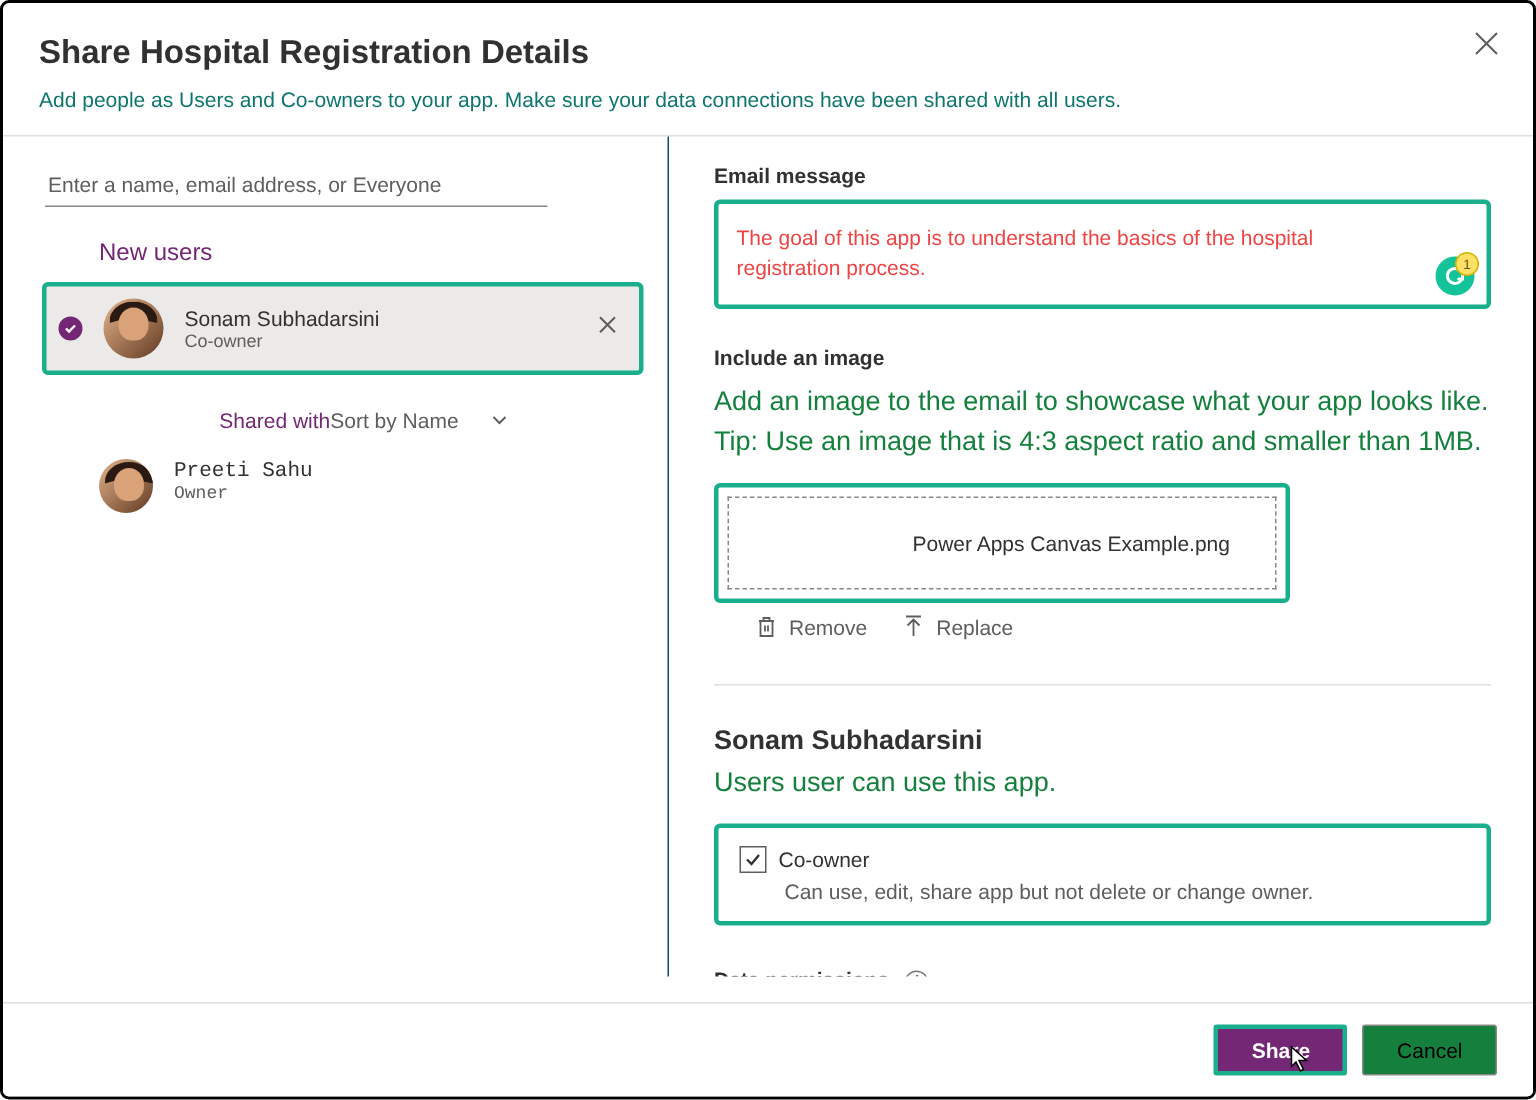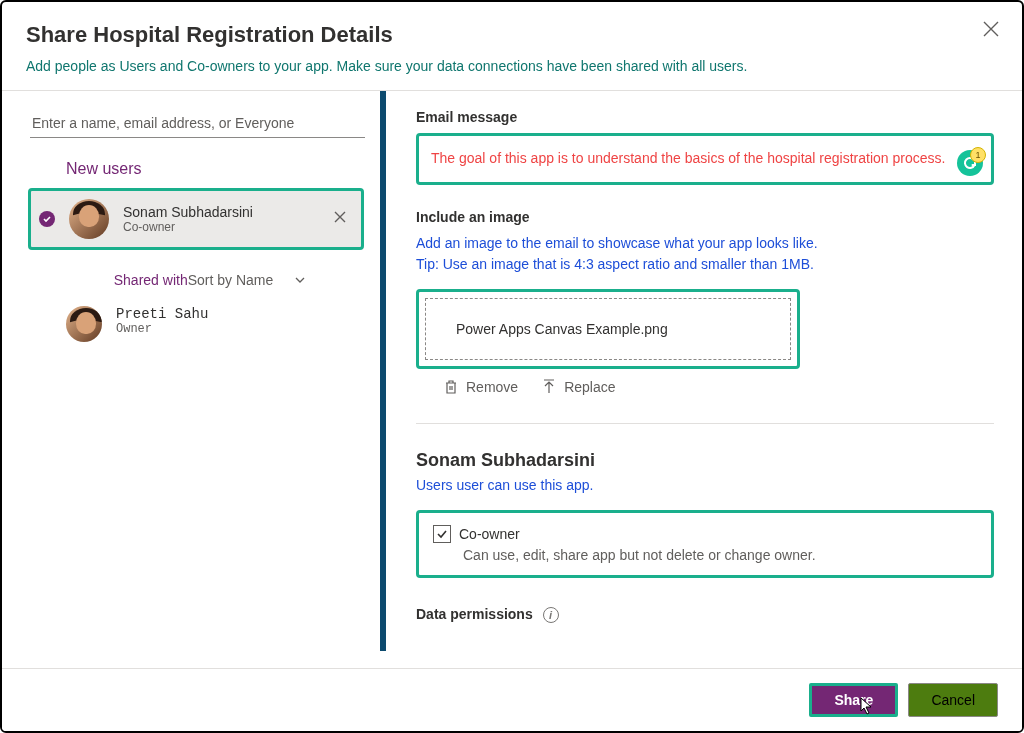--- a/index.html
+++ b/index.html
@@ -35,22 +35,22 @@
     width: 20px;
     height: 20px;
     cursor: pointer;
     color: #605e5c;
   }
   .content {
     display: flex;
     height: 560px;
   }
   .left-col {
-    width: 384px;
-    border-right: 6px solid #0c4a6e;
+    width: 444px;
+    border-right: 1px solid #0c4a6e;
     padding: 18px 16px 0 24px;
   }
   .search-input {
     width: 335px;
     border: none;
     border-bottom: 1px solid #8a8886;
     padding: 6px 2px;
     font-size: 14px;
     color: #605e5c;
     background: transparent;
@@ -159,32 +159,32 @@
     background: #15c39a;
     display:flex; align-items:center; justify-content:center;
   }
   .grammarly::after{
     content:""; position:absolute; top:-3px; right:-3px;
     width:14px; height:14px; border-radius:50%;
     background:#ffe066; border:1px solid #d4b400;
     font-size:9px; text-align:center; line-height:14px;
     content:"1"; color:#6b5200;
   }
-  .sub-text { font-size: 14px; color: #1d4ed8; line-height:1.5; margin-bottom:14px; }
+  .sub-text { font-size: 18px; color: #15803d; line-height:1.5; margin-bottom:14px; }
   .image-row {
     border: 3px solid #1aaf8c;
     border-radius: 4px;
     padding: 6px;
     display: inline-block;
     margin-bottom: 8px;
   }
   .image-drop {
     border: 1px dashed #8a8886;
     padding: 22px 30px;
-    text-align: left;
+    text-align: right;
     font-size: 14px;
     color: #323130;
     width: 366px;
   }
   .img-actions {
     display: inline-flex;
     gap: 24px;
     margin-left: 28px;
     vertical-align: middle;
   }
@@ -227,21 +227,21 @@
     justify-content:flex-end;
     gap:10px;
     background:#fff;
   }
   .btn {
     padding: 8px 22px;
     font-size:14px;
     border-radius:2px;
     cursor:pointer;
     border:1px solid #8a8886;
-    background:#4d7c0f;
+    background:#15803d;
   }
   .btn-primary {
     background:#742774;
     border:3px solid #1aaf8c;
     color:#fff;
     font-weight:600;
     position:relative;
     padding: 6px 22px;
   }
   .cursor-img {

